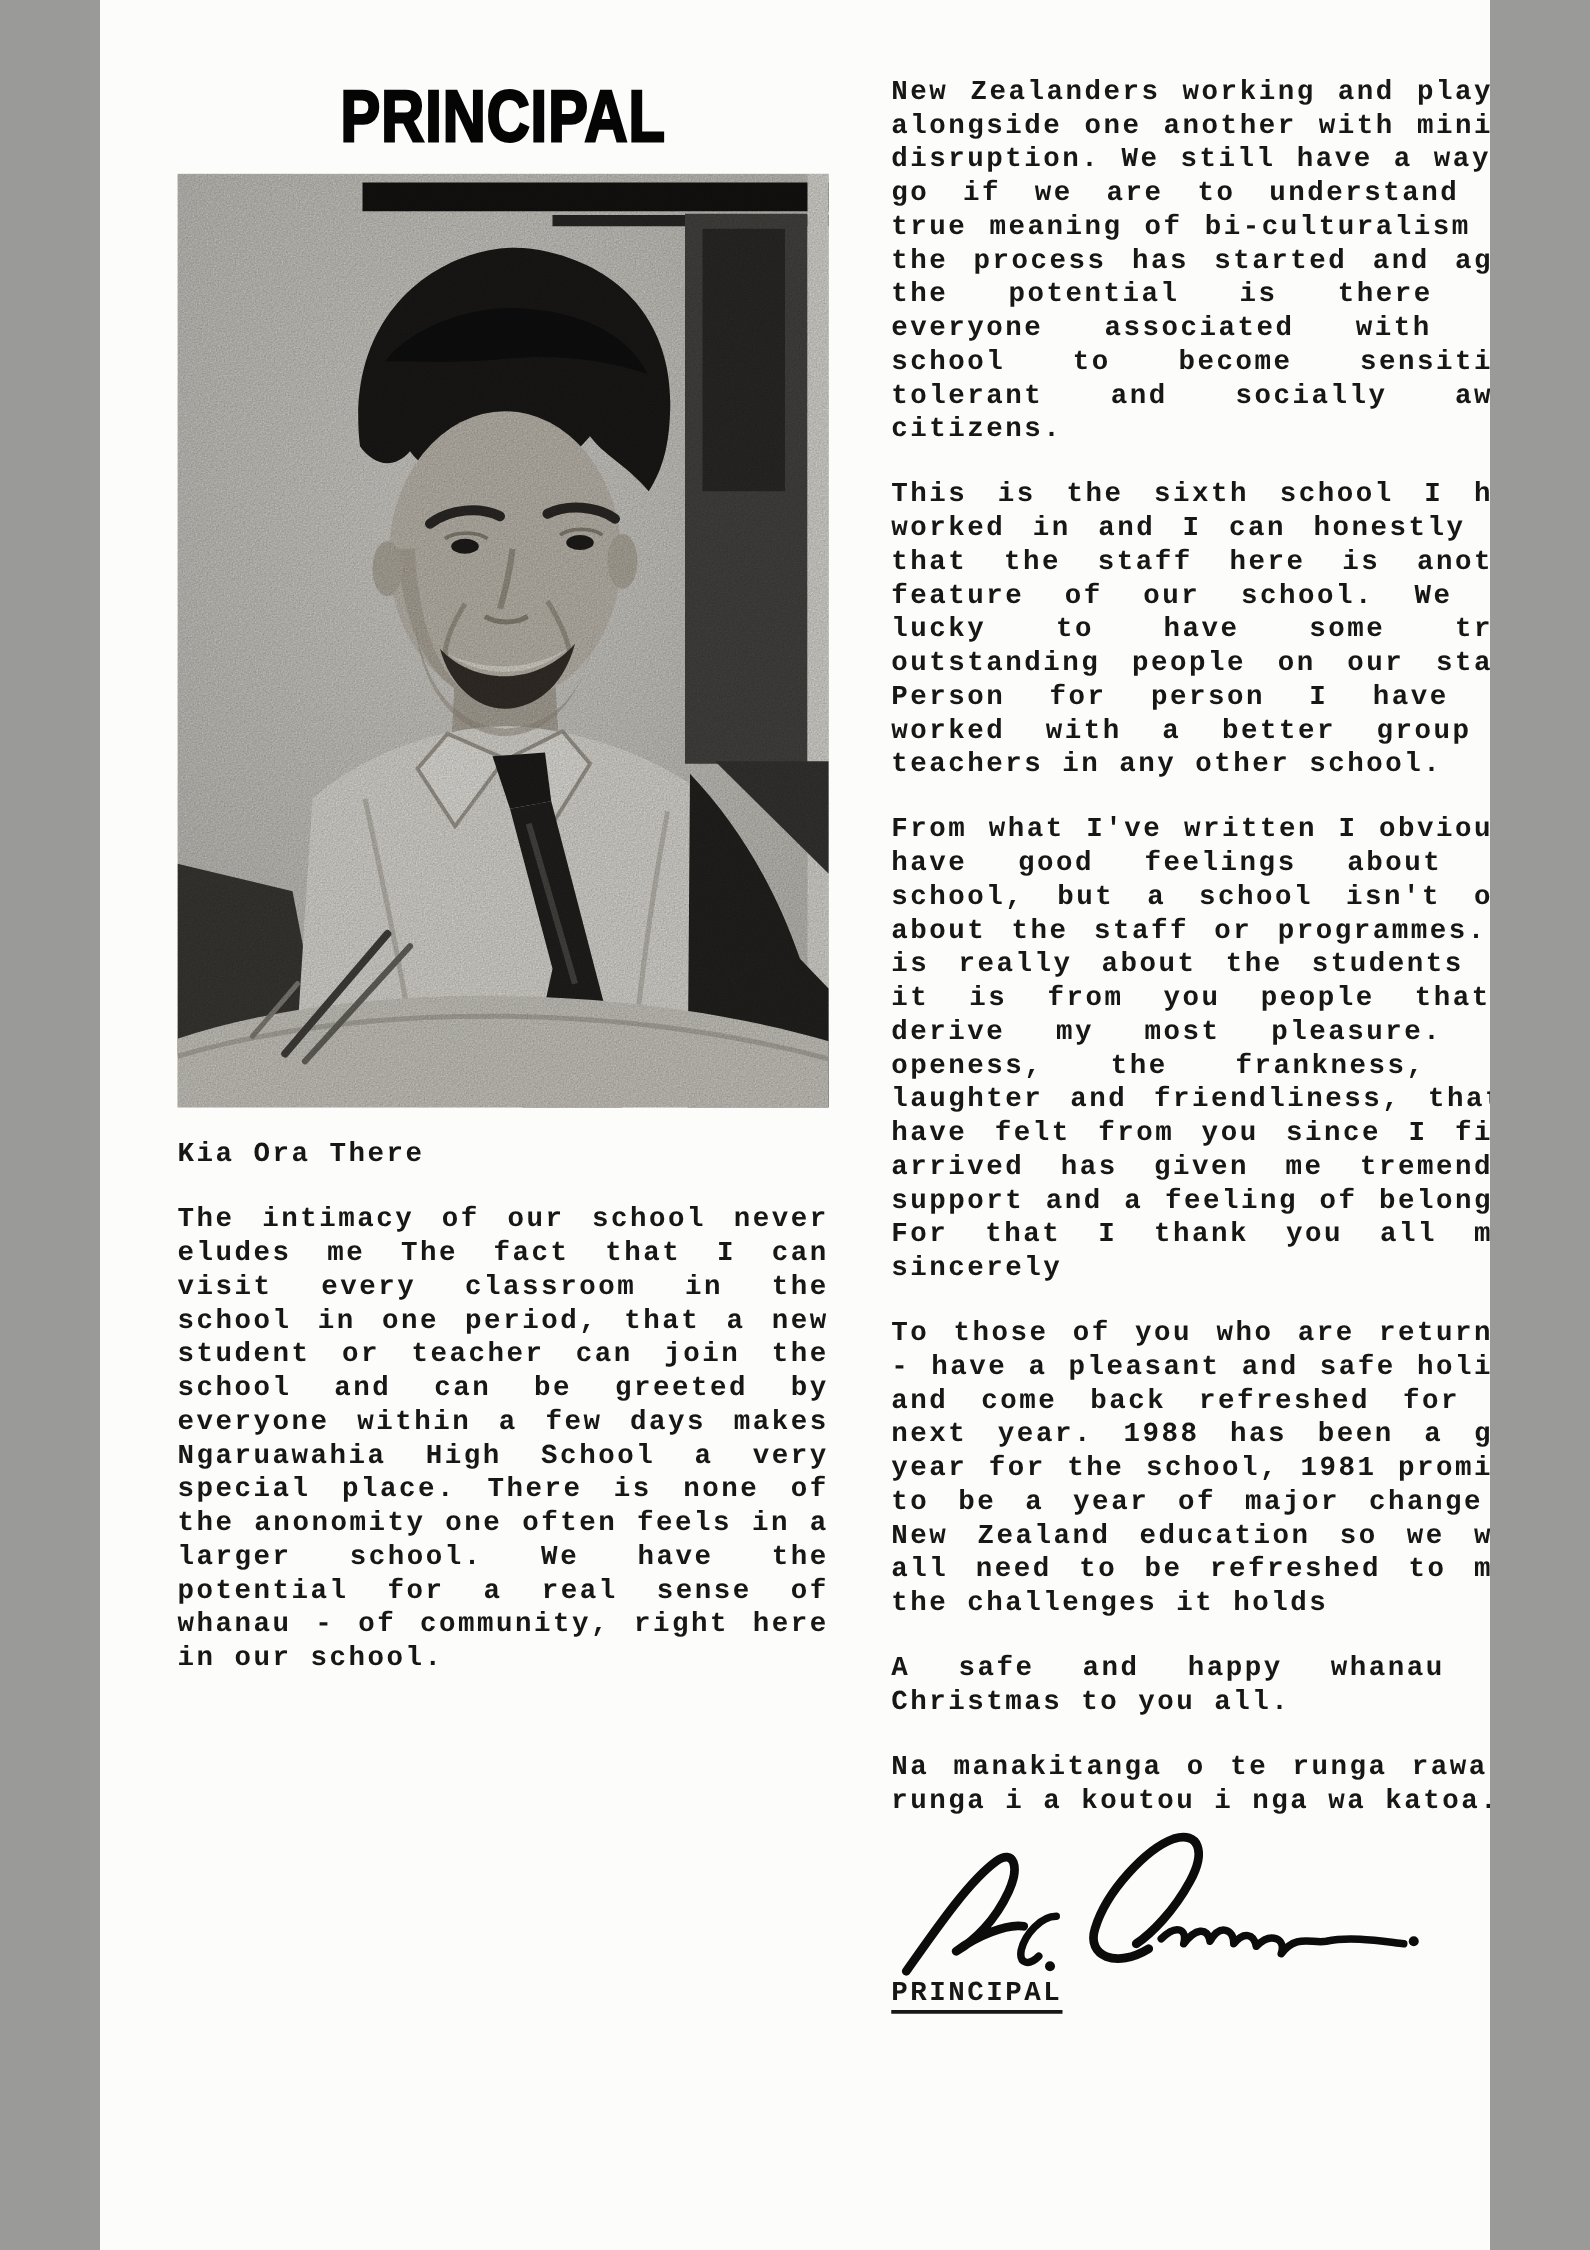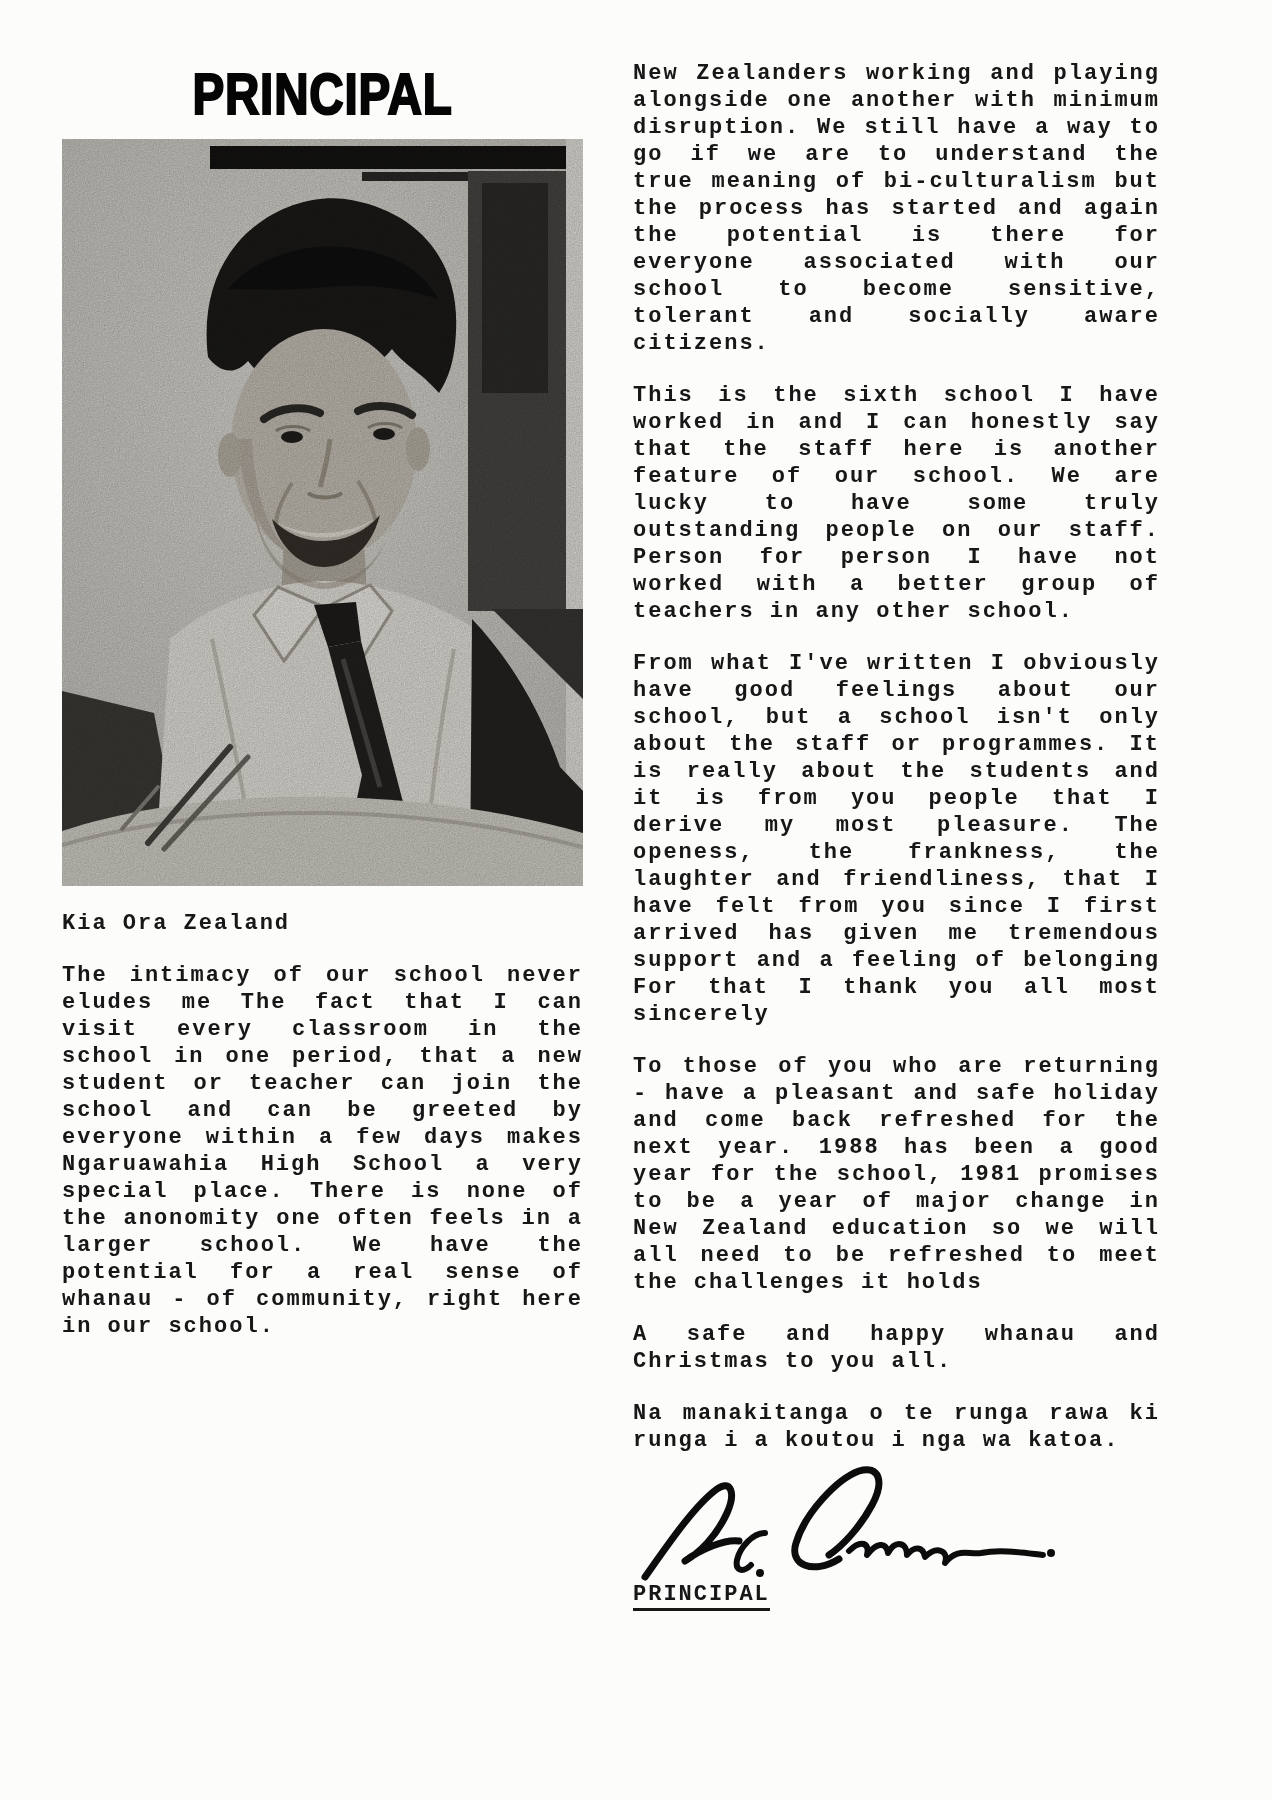--- a/index.html
+++ b/index.html
@@ -1,18 +1,18 @@
 <!DOCTYPE html>
 <html><head>
 <meta charset="utf-8">
 <style>
   html,body{margin:0;padding:0;background:#9a9a98;}
   .page{
     position:relative;
-    width:1272px;height:1800px;
+    width:1112px;height:1800px;
     margin:0 auto;
     background:#fcfcfa;
     overflow:hidden;
     font-family:"Liberation Mono", monospace;
     color:#171717;
   }
   .col-left{position:absolute;left:62px;top:64px;width:521px;}
   .col-right{position:absolute;left:633px;top:60px;width:527px;}
 
   .headline{
@@ -127,21 +127,21 @@
       <path d="M0,692 C150,642 370,650 521,694 L521,747 L0,747 Z" fill="#d9d6ce"></path>
       <path d="M0,706 C160,660 360,666 521,708" stroke="#b9b5ac" stroke-width="4" fill="none"></path>
 
       <path d="M86,704 L168,608" stroke="#46443f" stroke-width="6" stroke-linecap="round"></path>
       <path d="M102,710 L186,618" stroke="#6e6b64" stroke-width="5" stroke-linecap="round"></path>
       <path d="M60,690 L96,648" stroke="#8a867e" stroke-width="4" stroke-linecap="round"></path>
 
       <rect x="0" y="0" width="521" height="747" filter="url(#grain)" opacity="0.32"></rect>
     </svg>
 
-    <div class="typew greeting">Kia Ora Zealand</div>
+    <div class="typew greeting">Kia Ora There</div>
 
     <div class="typew">
       <p>The intimacy of our school never eludes me  The fact that I can visit every classroom in the school in one period, that a new student or teacher can join the school and can be greeted by everyone within a few days makes Ngaruawahia High School a very special place. There is none of the anonomity one often feels in a larger school. We have the potential for a real sense of whanau - of community, right here in our school.</p>
     </div>
   </div>
 
   <div class="col-right">
     <div class="typew">
       <p>New Zealanders working and playing alongside one another with minimum disruption. We still have a way to go if we are to understand the true meaning of bi-culturalism but the process has started and again the potential is there for everyone associated with our school to become sensitive, tolerant and socially aware citizens.</p>
       <p>This is the sixth school I have worked in and I can honestly say that the staff here is another feature of our school. We are lucky to have some truly outstanding people on our staff. Person for person I have not worked with a better group of teachers in any other school.</p>

